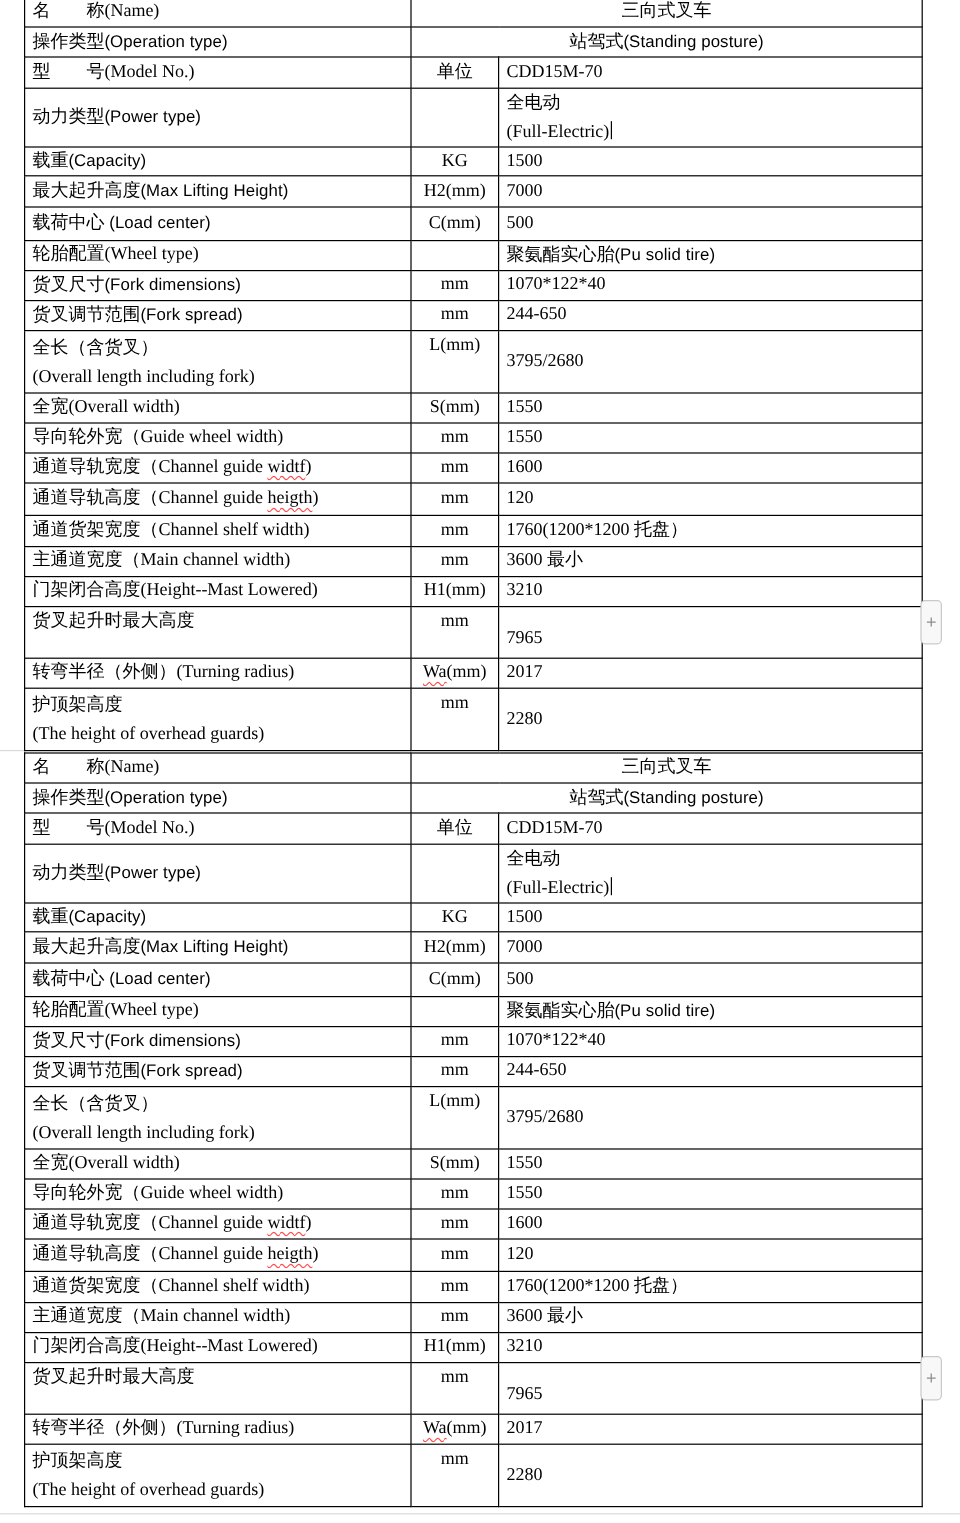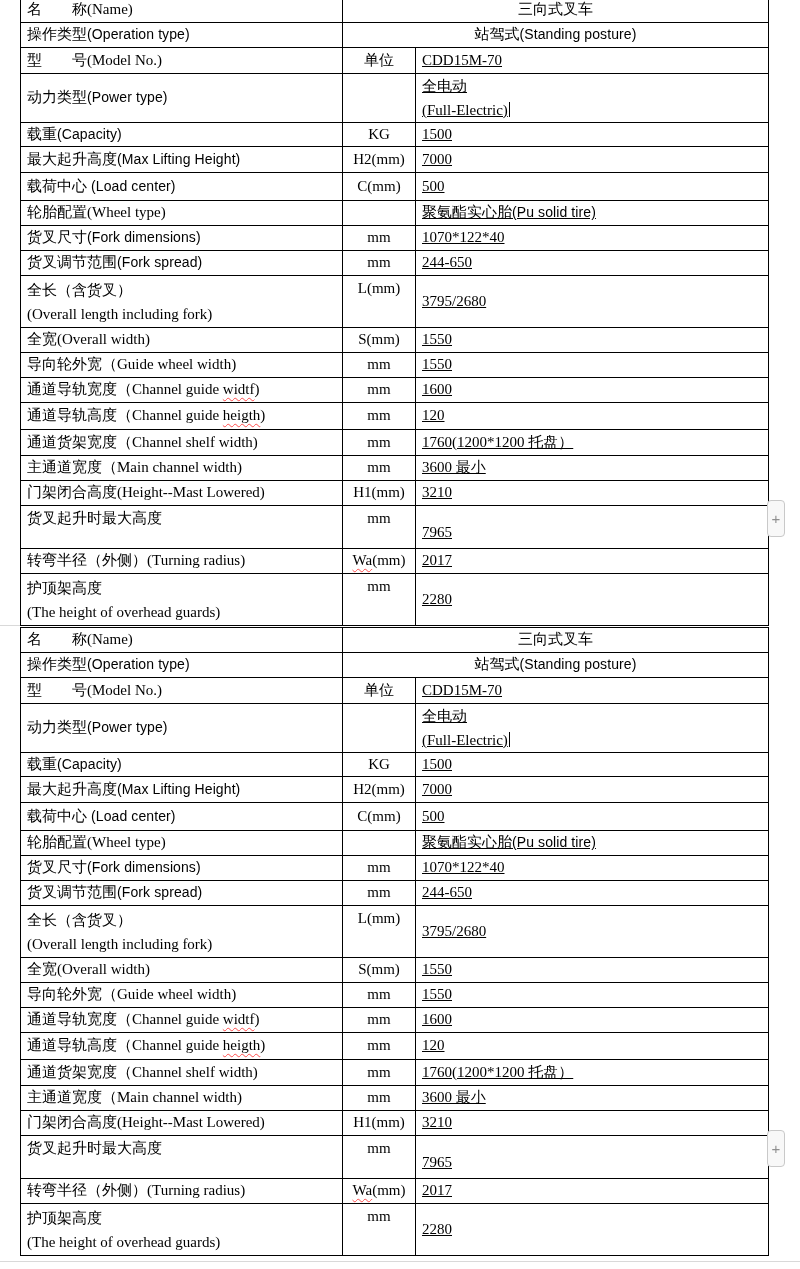--- a/index.html
+++ b/index.html
@@ -10,21 +10,21 @@
   .tbl-wrap{position:absolute;left:20px;width:770px;}
   .t1{top:-3px;}
   .t2{top:627px;}
   table.spec{border-collapse:collapse;table-layout:fixed;width:748px;background:#fff;}
   table.spec td{
     border:1px solid #000;padding:0 6px;font-size:15px;line-height:1.45;
     vertical-align:middle;overflow:hidden;white-space:nowrap;
   }
   td.c-label{padding-left:7px;}
   td.c-unit{text-align:center;padding:0 2px;}
-  td.c-value{padding-left:9px;text-decoration:underline;}
+  td.c-value{padding-left:9px;}
   td.merged{text-align:center;}
   .en-sans{font-family:"Liberation Sans",sans-serif;font-size:14px;letter-spacing:0.1px;}
   .cjk{font-family:"Liberation Serif",serif;}
   .wavy{
     text-decoration-line:underline;text-decoration-style:wavy;
     text-decoration-color:#ff4d4d;text-decoration-thickness:1px;text-underline-offset:3px;
   }
   .v-top{vertical-align:top !important;padding-top:2px !important;}
   .v-bottom{vertical-align:bottom !important;padding-bottom:4px !important;}
   .line{display:block;line-height:24px;}

